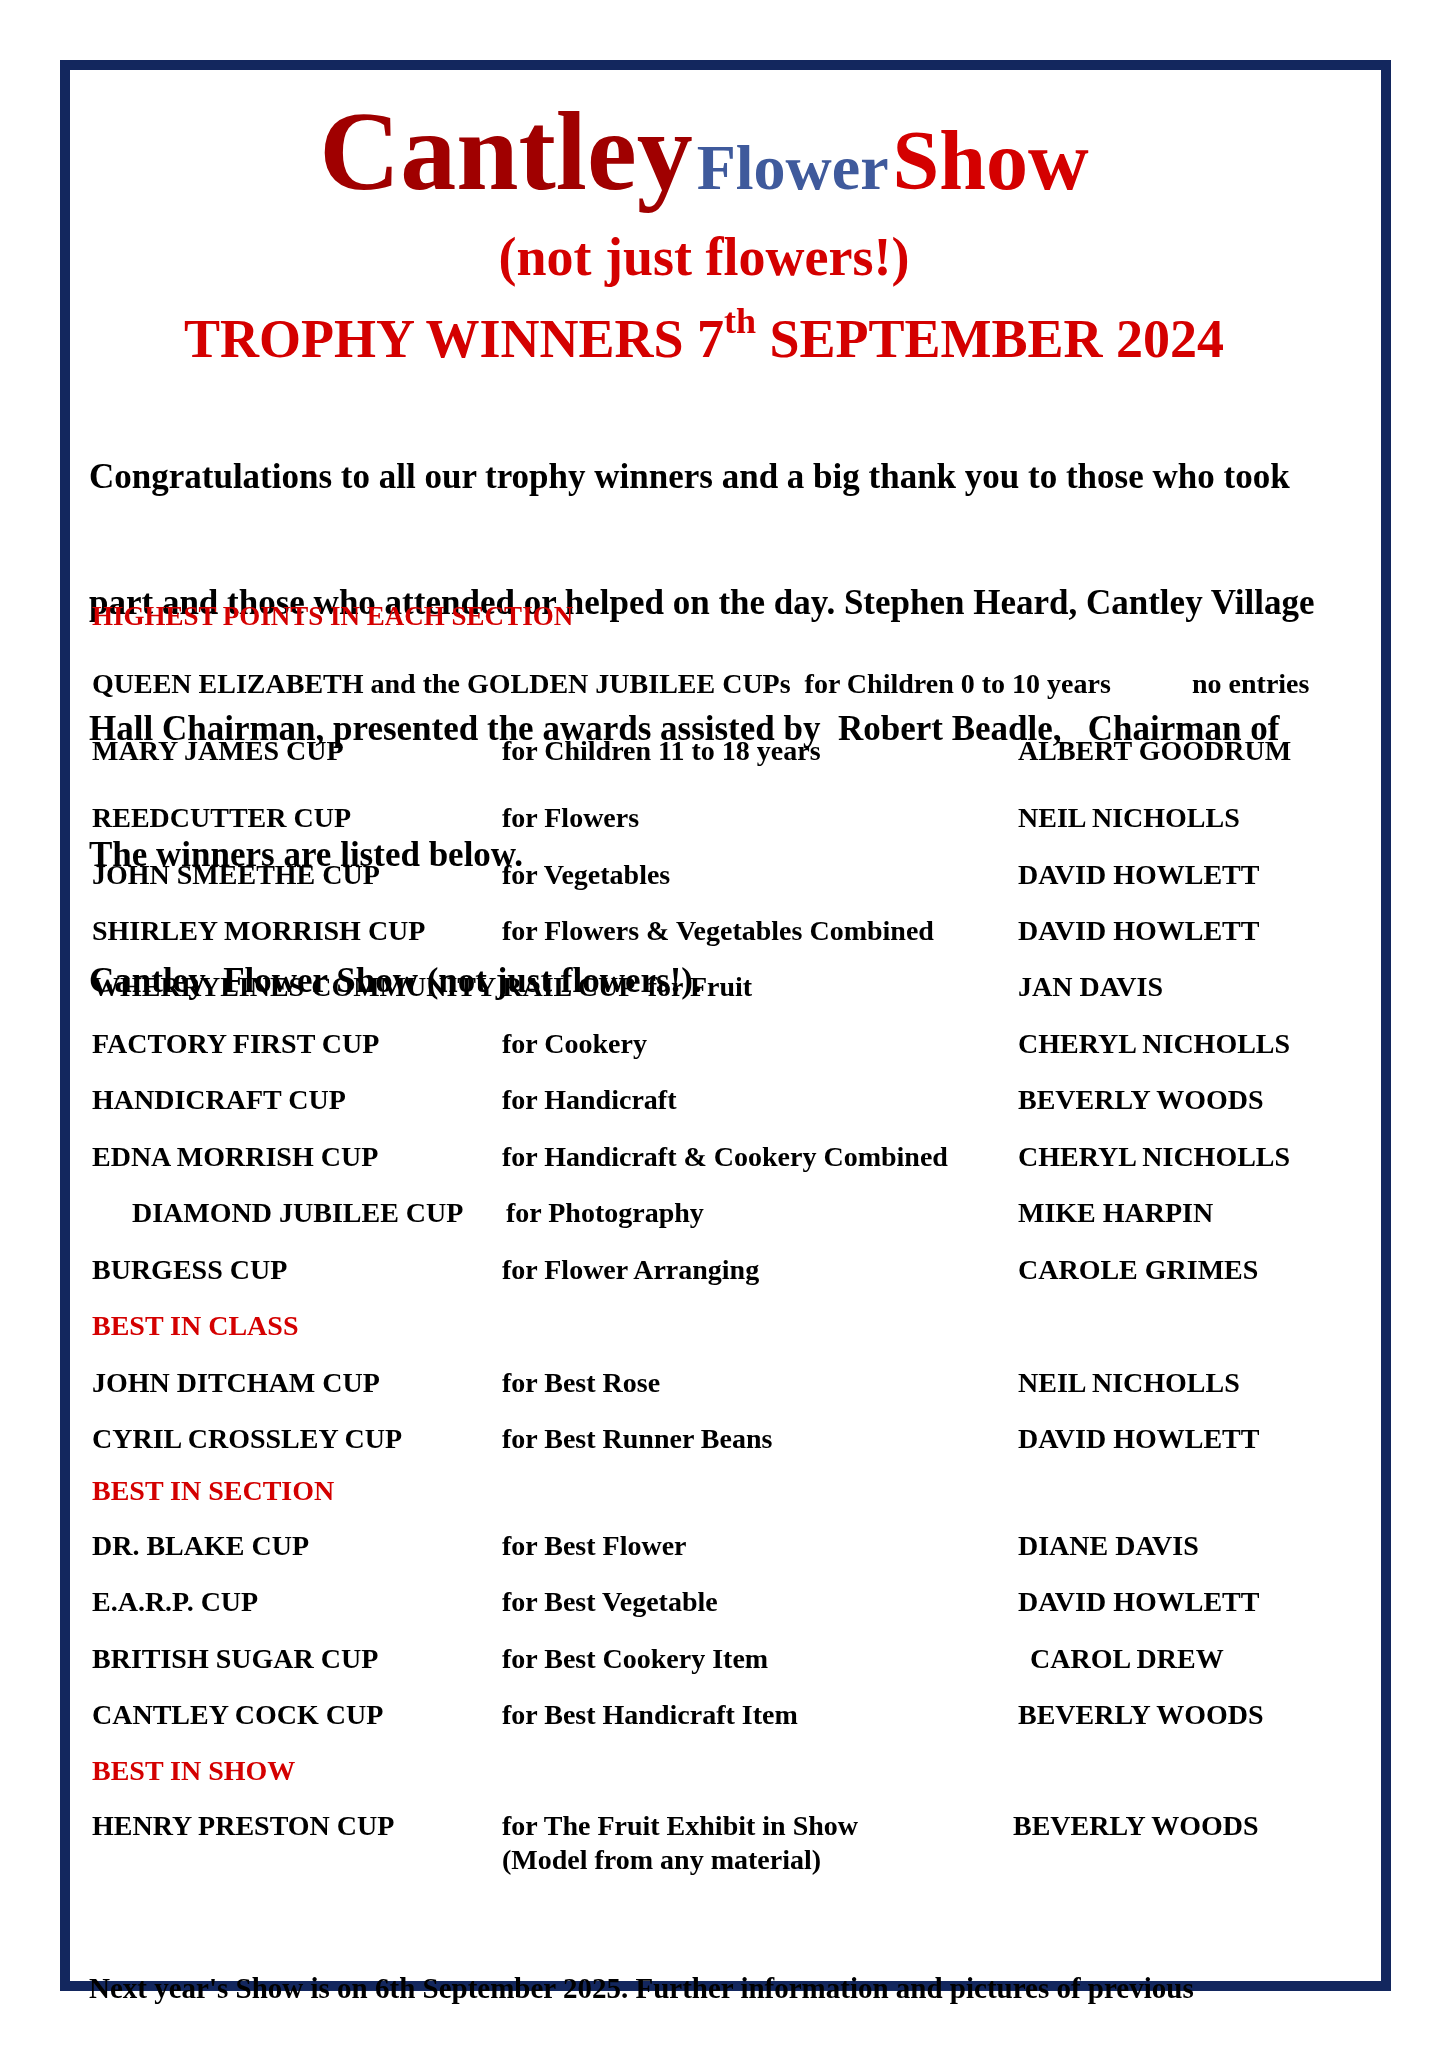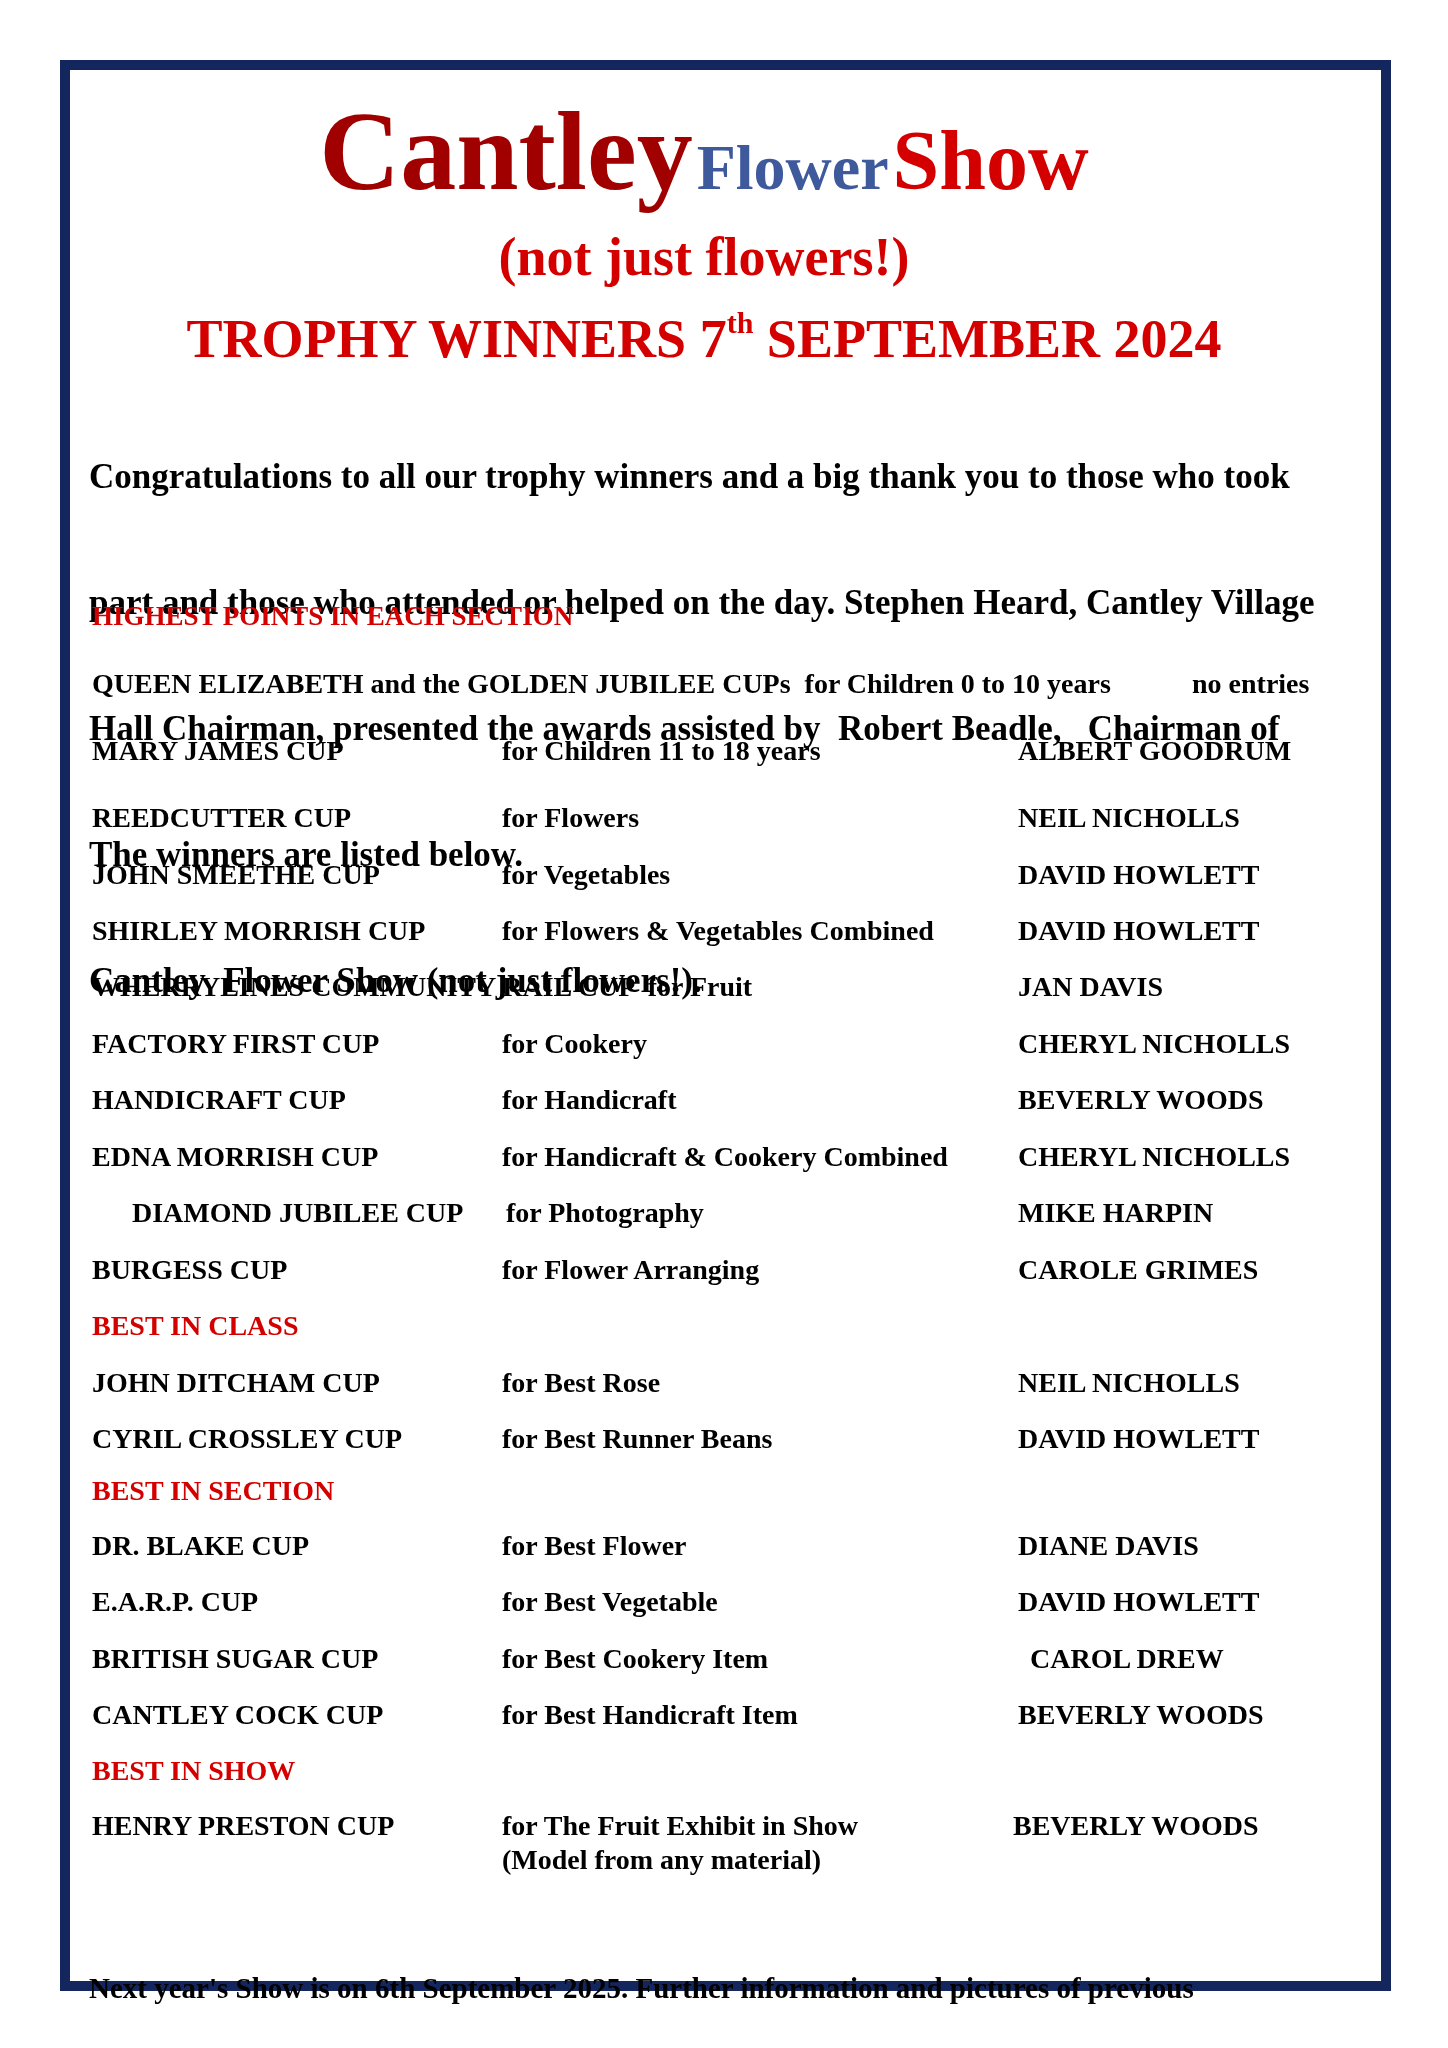--- a/index.html
+++ b/index.html
@@ -13,21 +13,21 @@
   }
   .abs { position: absolute; white-space: pre; }
   .title-line {
     position: absolute; left: 0; width: 1408px; text-align: center; white-space: nowrap;
   }
   .t-cantley { font-size: 112px; color: #a00000; }
   .t-flower { font-size: 64px; color: #3f5a9c; }
   .t-show { font-size: 84px; color: #d40000; }
   .subtitle { font-size: 54px; color: #d40000; }
   .trophy { font-size: 54px; color: #d40000; }
-  .trophy sup { font-size: 30px; vertical-align: 24px; line-height: 0; }
+  .trophy sup { font-size: 36px; vertical-align: 24px; line-height: 0; }
   .para { left: 89px; font-size: 35px; line-height: 42px; }
   .row { position: absolute; font-size: 28px; line-height: 32px; white-space: pre; height: 32px; }
   .section { color: #d40000; left: 92px; }
   .c1 { left: 92px; }
   .c2 { left: 502px; }
   .c3 { left: 1018px; }
   .footer { left: 89px; font-size: 29px; line-height: 37px; }
 </style>
 </head>
 <body>

